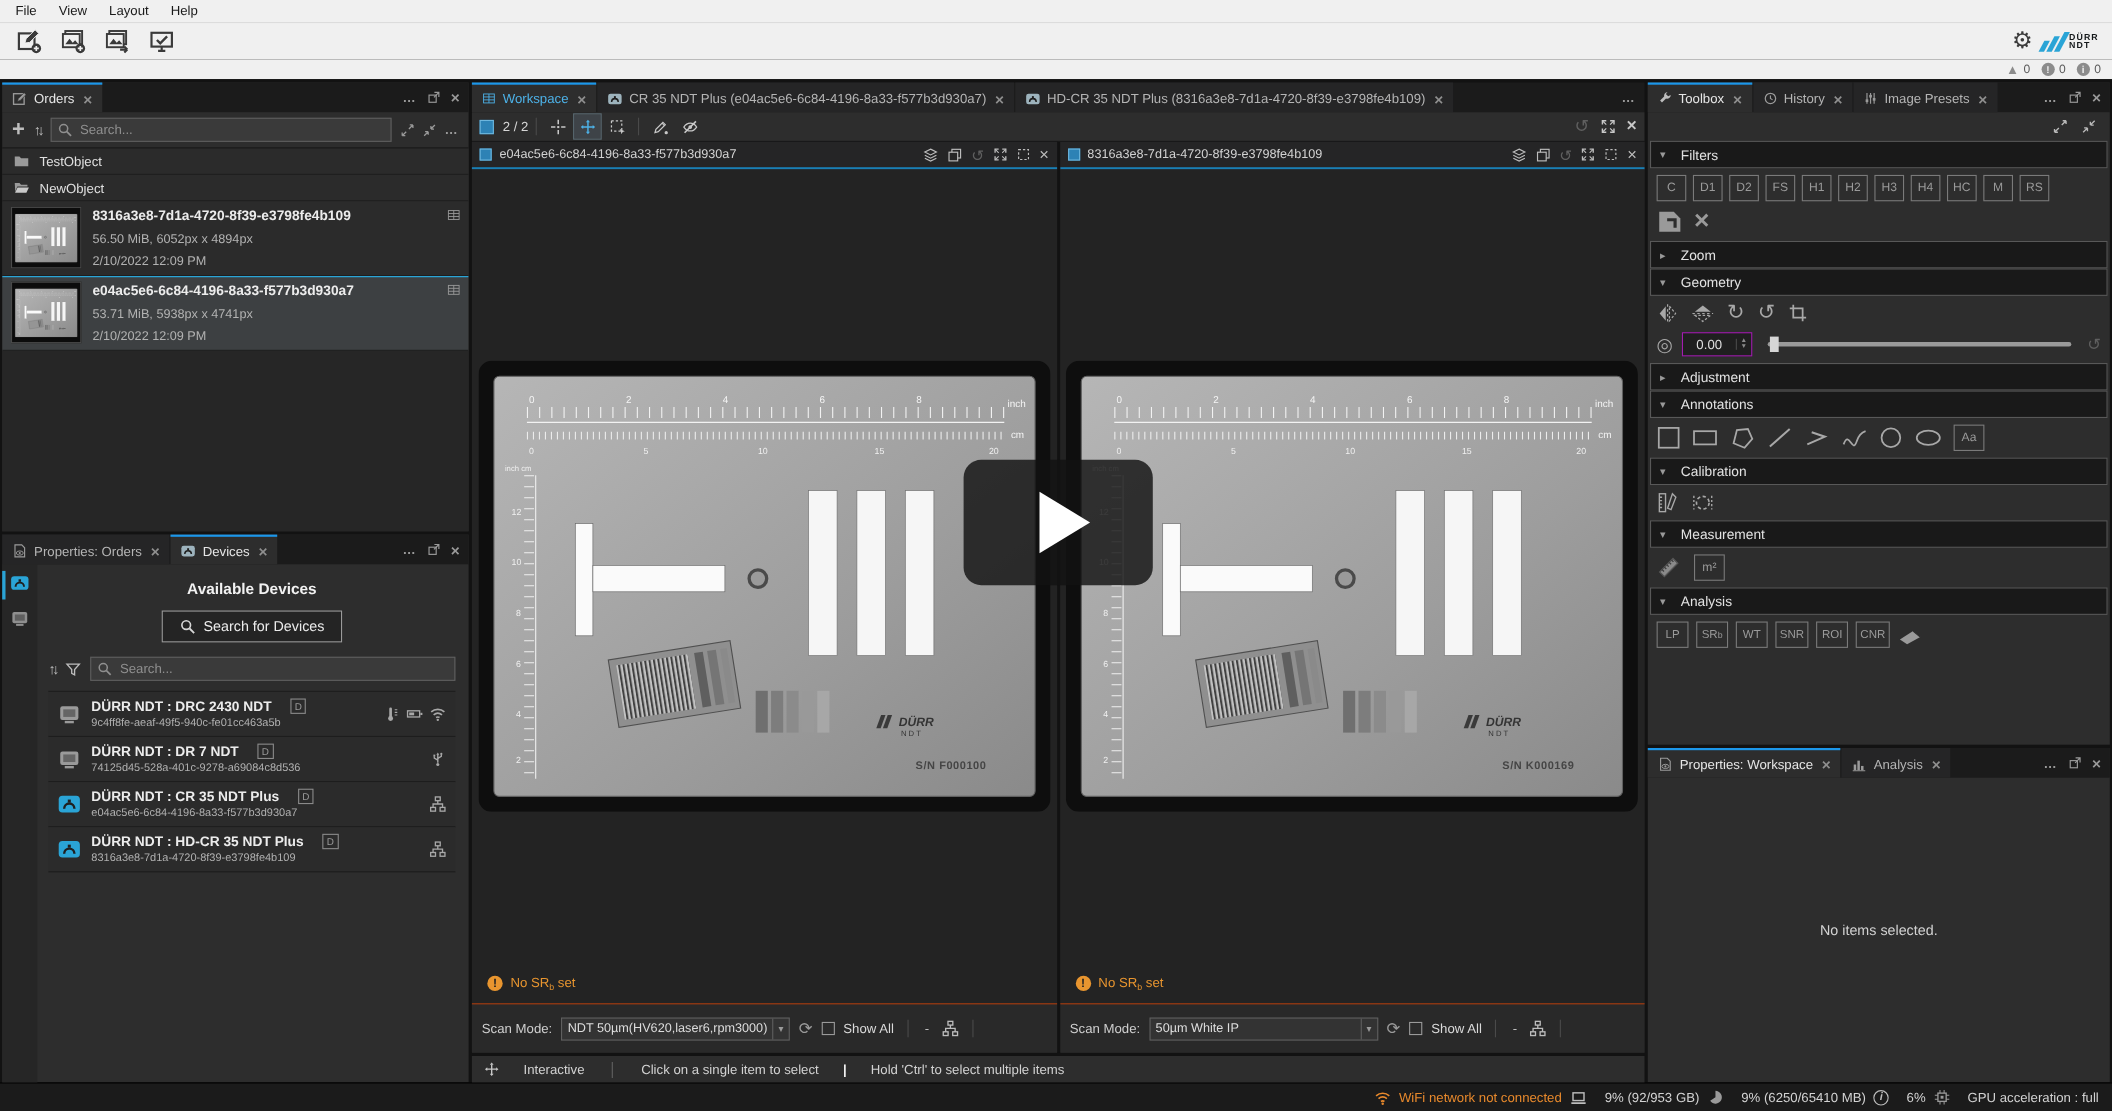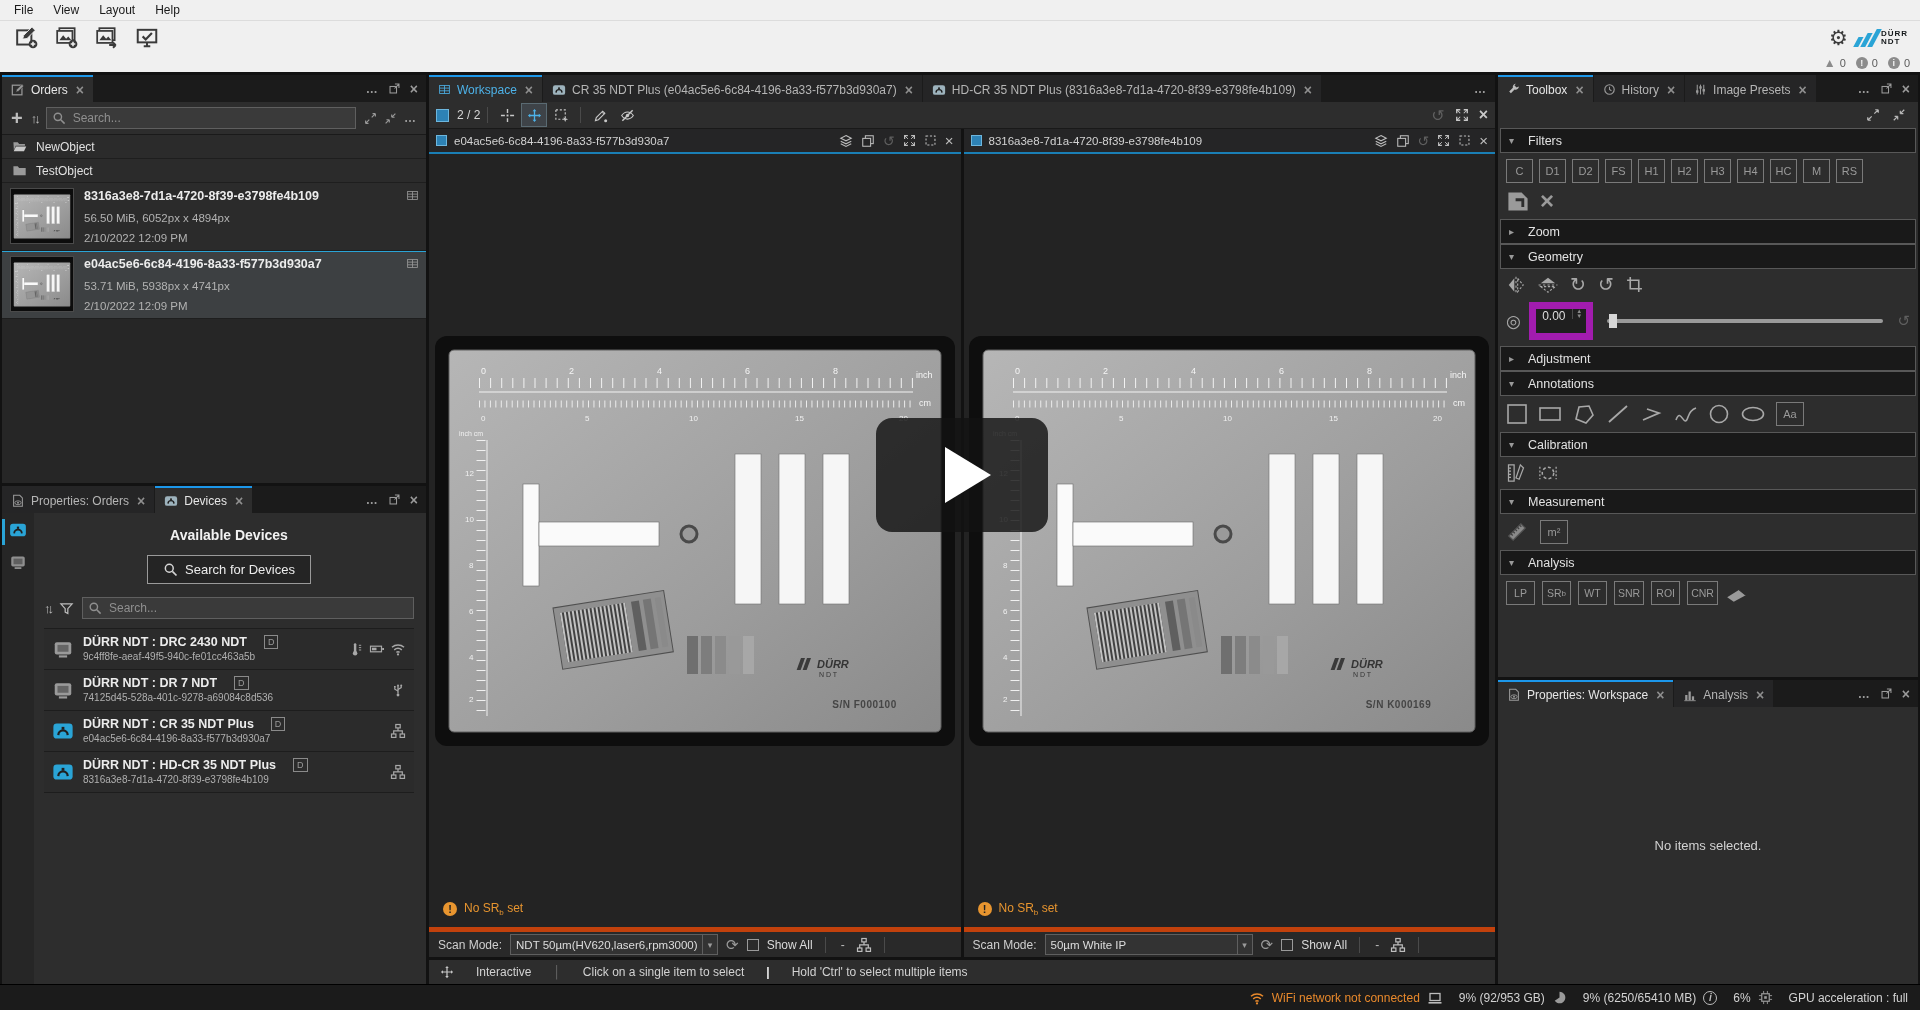--- a/index.html
+++ b/index.html
@@ -87,21 +87,21 @@
 .pane-h .sq{width:11px;height:11px;background:#2d82b5;border:1px solid #6db6dd}
 .pane-h .uuid{font-size:11.5px;color:#d2d2d2;flex:1;white-space:nowrap;overflow:hidden}
 .pane-h .hic{display:flex;gap:8px;align-items:center;color:#bdbdbd}
 .pane-body{flex:1;position:relative;overflow:hidden;background:#232323}
 .platewrap{position:absolute;left:50%;top:50%;transform:translate(-50%,-50%);width:520px;height:410px}
 .platewrap svg{width:100%;height:100%}
 .sn{position:absolute;right:58px;bottom:36px;font-size:10px;color:#454545;font-weight:bold;letter-spacing:.5px}
 .warnrow{position:absolute;left:14px;bottom:10px;display:flex;align-items:center;gap:7px;color:#e8952f;font-size:12px}
 .wcirc{width:14px;height:14px;border-radius:50%;background:#e8952f;color:#222;font-weight:bold;font-size:11px;display:flex;align-items:center;justify-content:center}
 .sub{font-size:8px;vertical-align:sub}
-.scanbar{height:30px;background:#292929;border-top:5px solid #c2410c;display:flex;align-items:center;gap:8px;padding:0 9px;flex:none;color:#cfcfcf}
+.scanbar{height:45px;background:#292929;border-top:1px solid #c2410c;display:flex;align-items:center;gap:8px;padding:0 9px;flex:none;color:#cfcfcf}
 .scansel{width:208px;height:21px;background:#333;border:1px solid #5f5f5f;display:flex;align-items:center;font-size:11.5px;color:#ddd}
 .scansel .val{flex:1;padding:0 5px;white-space:nowrap;overflow:hidden}
 .scansel .car{width:15px;align-self:stretch;border-left:1px solid #5f5f5f;display:flex;align-items:center;justify-content:center;color:#9a9a9a;font-size:9px}
 .refresh{color:#9a9a9a;font-size:15px}
 .chk{width:12px;height:12px;border:1px solid #9a9a9a;background:#2b2b2b}
 .chklbl{color:#dadada}
 .minus{color:#bdbdbd;padding:0 3px}
 .interbar{height:24px;background:#2d2d2d;margin-top:3px;display:flex;align-items:center;gap:22px;padding:0 11px;flex:none;color:#d2d2d2}
 .interbar .thin{color:#6a6a6a}
 .interbar b{color:#f0f0f0}
@@ -111,21 +111,21 @@
 .rightcol{width:420px;display:flex;flex-direction:column;gap:3px;flex:none}
 .toolbox-panel{height:602px;flex:none}
 .tbexp{height:26px;display:flex;justify-content:flex-end;align-items:center;gap:12px;padding:0 12px;color:#b8b8b8;flex:none}
 .sect{margin:0 2px;background:#191919;border:1px solid #585858;height:25px;display:flex;align-items:center;gap:9px;padding:0 8px;color:#e2e2e2;font-size:12.5px;flex:none}
 .sect .arr{color:#9a9a9a;font-size:10px;width:10px}
 .srow{display:flex;align-items:center;gap:6px;padding:6px 8px;flex:none;color:#a8a8a8}
 .fbtn{width:27px;height:24px;border:1px solid #7a7a7a;color:#9a9a9a;display:flex;align-items:center;justify-content:center;font-size:11px;background:#2d2d2d;flex:none}
 .bigx{font-size:24px;font-weight:bold;color:#9a9a9a;line-height:1;padding:0 4px}
 .geoglyph{font-size:19px;color:#a8a8a8;line-height:1}
 .target{font-size:17px;color:#a8a8a8}
-.spin{width:64px;height:38px;background:#1f1f1f;border:7px solid #a21caf;display:flex;align-items:flex-start}
+.spin{width:64px;height:22px;background:#1f1f1f;border:1px solid #a21caf;display:flex;align-items:center}
 .spin .v{flex:1;text-align:center;color:#ddd}
 .spin .ud{width:14px;display:flex;flex-direction:column;align-items:center;color:#8a8a8a;font-size:6px;line-height:5px;border-left:1px solid #4a4a4a}
 .slider{flex:1;height:4px;background:#9a9a9a;border-radius:2px;position:relative;margin:0 6px}
 .slider .hd{position:absolute;left:2px;top:-5px;width:8px;height:14px;background:#d6d6d6}
 .abtn{border:1px solid #7a7a7a;color:#9a9a9a;display:flex;align-items:center;justify-content:center;background:#2d2d2d;flex:none}
 .aabtn{width:28px;height:24px;font-size:11px}
 .anbtn{min-width:29px;height:24px;font-size:10.5px;padding:0 3px}
 .props-panel{flex:1}
 .emptymsg{flex:1;display:flex;align-items:center;justify-content:center;color:#d2d2d2;font-size:13px}
 
@@ -512,29 +512,29 @@
               </svg>
             <svg width="13" height="13">
                 <use href="#sy-collapse"></use>
               </svg>
             <span class="dots">…</span>
           </span>
         </div>
         <div class="ordlist">
           <div class="folder-row">
             <svg width="15" height="15">
-                <use href="#sy-folder-open"></use>
-              </svg>
-            <span>NewObject</span>
+                <use href="#sy-folder"></use>
+              </svg>
+            <span>TestObject</span>
           </div>
           <div class="folder-row">
             <svg width="15" height="15">
-                <use href="#sy-folder"></use>
-              </svg>
-            <span>TestObject</span>
+                <use href="#sy-folder-open"></use>
+              </svg>
+            <span>NewObject</span>
           </div>
           <div class="item-row">
             <span class="thumb">
                 <svg viewBox="0 0 520 410">
                   <use href="#plate"></use>
                 </svg>
               </span>
             <span class="iteminfo">
               <span class="ititle">8316a3e8-7d1a-4720-8f39-e3798fe4b109</span>
               <span class="imeta">56.50 MiB, 6052px x 4894px</span>

